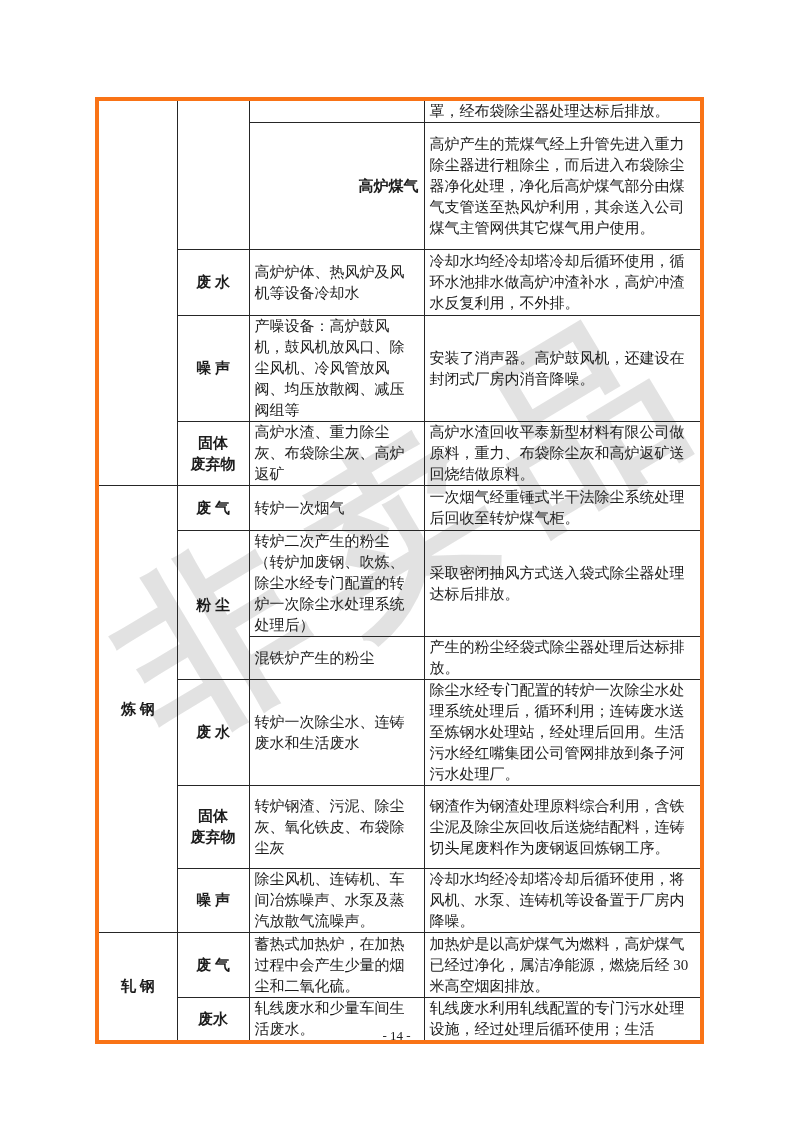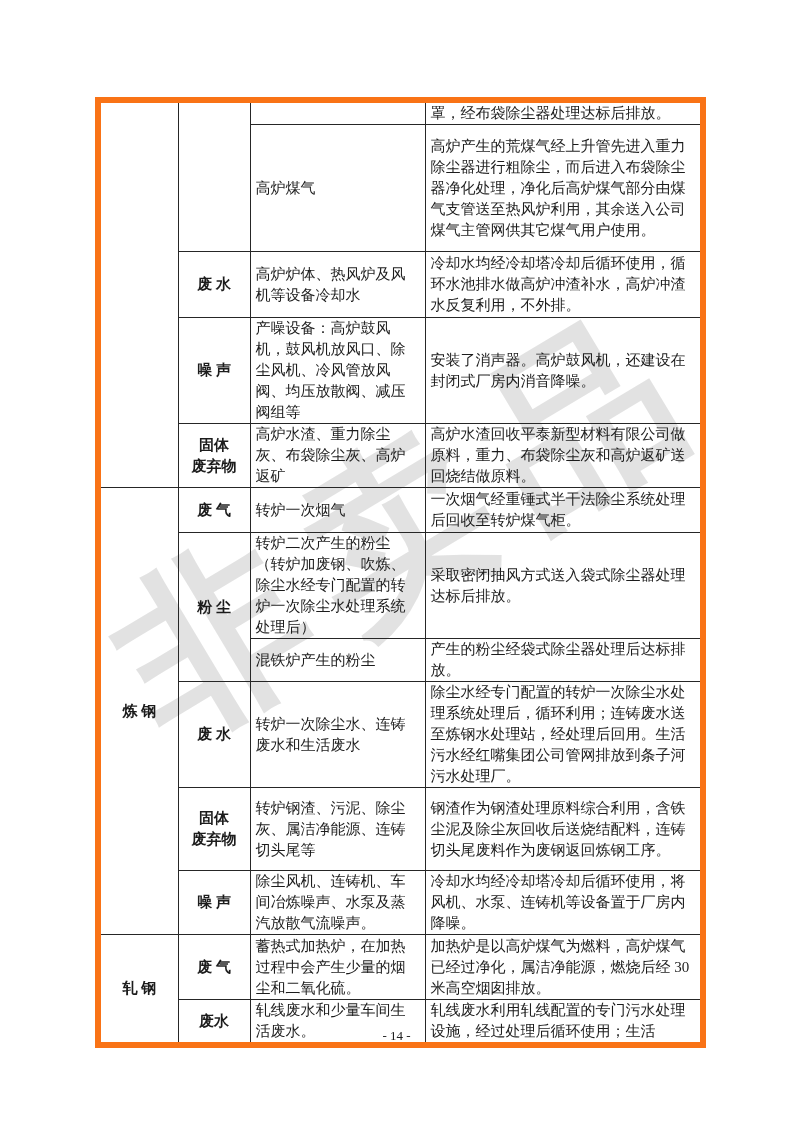--- a/index.html
+++ b/index.html
@@ -38,28 +38,28 @@
   }
   table.env td{
     border:1.5px solid #262626;
     font-size:15px;
     line-height:21px;
     vertical-align:middle;
     padding:0 5px;
     overflow:hidden;
     background:transparent;
   }
-  table.env{border:6px solid #f97316;}
+  table.env{border:4px solid #f97316;}
   td.lbl{
     text-align:center;
     padding:0 2px;
     white-space:pre-line;
     font-weight:bold;
   }
-  td.ctr{text-align:left;}
+  td.ctr{text-align:right;font-weight:bold;}
   td.body{text-align:left;}
   .pageno{
     position:absolute;
     left:0;right:0;
     top:1028px;
     text-align:center;
     font-size:13px;
     color:#1c1c1c;
     z-index:1;
   }
@@ -123,21 +123,21 @@
         <td class="body">产生的粉尘经袋式除尘器处理后达标排放。</td>
       </tr>
       <tr style="height:104px">
         <td class="lbl">废 水</td>
         <td class="body">转炉一次除尘水、连铸废水和生活废水</td>
         <td class="body">除尘水经专门配置的转炉一次除尘水处理系统处理后，循环利用；连铸废水送至炼钢水处理站，经处理后回用。生活污水经红嘴集团公司管网排放到条子河污水处理厂。</td>
       </tr>
       <tr style="height:83px">
         <td class="lbl">固体
 废弃物</td>
-        <td class="body">转炉钢渣、污泥、除尘灰、属洁净能源、连铸切头尾等</td>
+        <td class="body">转炉钢渣、污泥、除尘灰、氧化铁皮、布袋除尘灰</td>
         <td class="body">钢渣作为钢渣处理原料综合利用，含铁尘泥及除尘灰回收后送烧结配料，连铸切头尾废料作为废钢返回炼钢工序。</td>
       </tr>
       <tr style="height:63px">
         <td class="lbl">噪 声</td>
         <td class="body">除尘风机、连铸机、车间冶炼噪声、水泵及蒸汽放散气流噪声。</td>
         <td class="body">冷却水均经冷却塔冷却后循环使用，将风机、水泵、连铸机等设备置于厂房内降噪。</td>
       </tr>
 
       <tr style="height:65px">
         <td rowspan="2" class="lbl">轧 钢</td>

